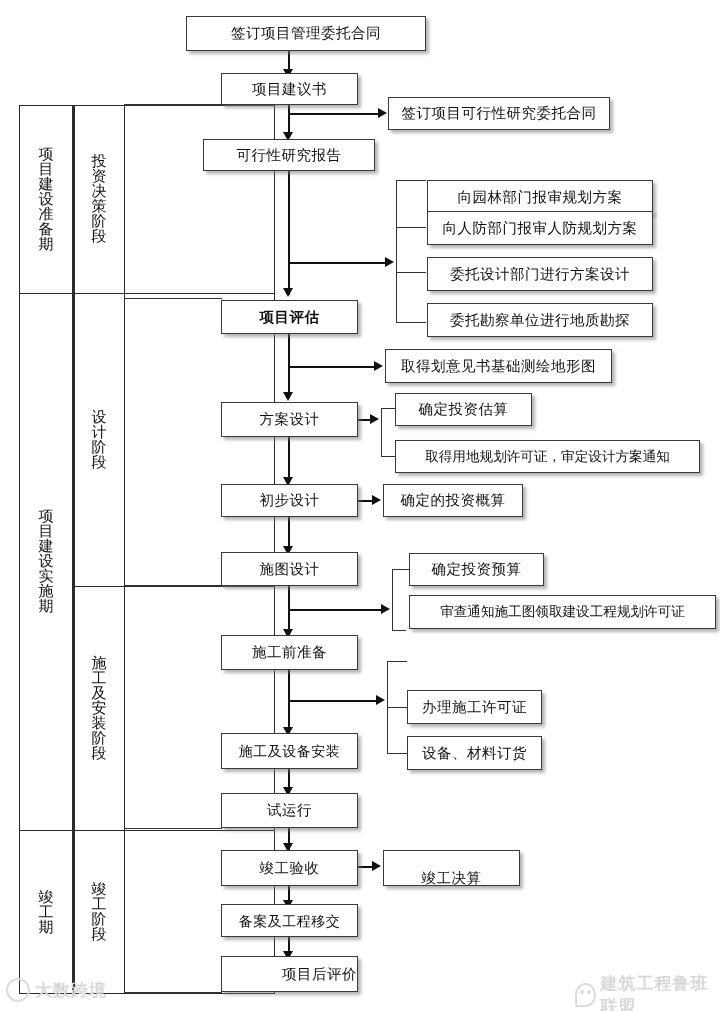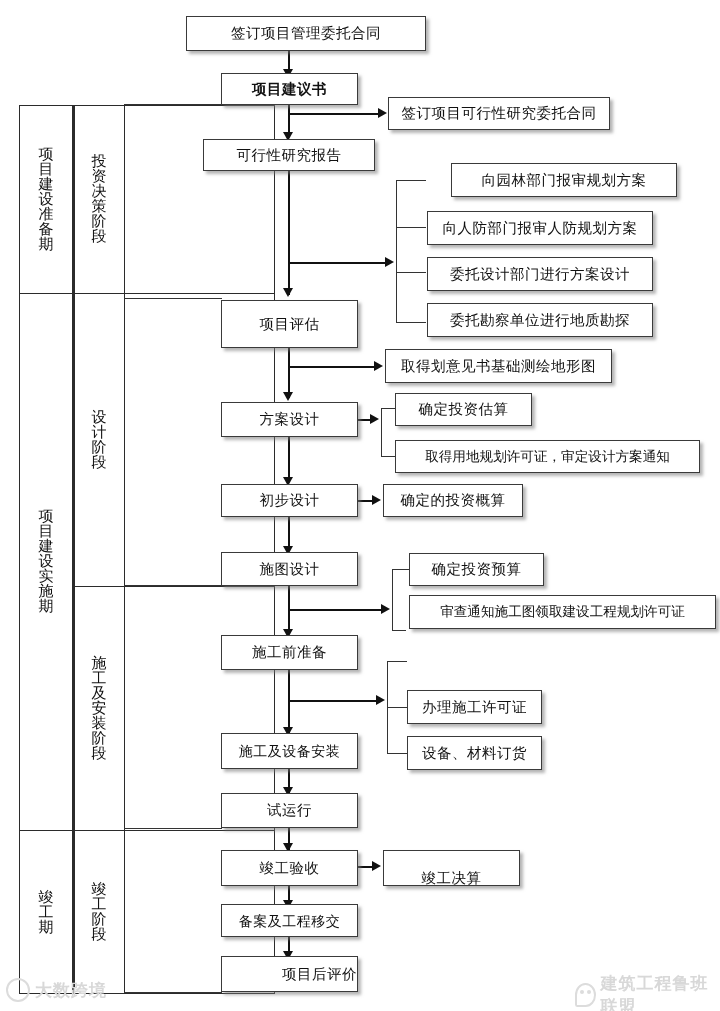--- a/index.html
+++ b/index.html
@@ -231,29 +231,29 @@
   <div class="ln h thin" style="left:387px; top:707px; width:20px;"></div>
   <div class="ln h thin" style="left:387px; top:753px; width:20px;"></div>
 
   <div class="ln h" style="left:355px; top:866px; width:20px;"></div>
   <div class="arrow-r" style="left:372px; top:861px;"></div>
 
   <div class="box" style="left:186px; top:16px;  width:240px; height:35px;">
     <span>签订项目管理委托合同</span>
     </div>
 
-  <div class="box" style="left:221px; top:73px;  width:137px; height:32px;font-weight:bold;">
+  <div class="box" style="left:221px; top:73px;  width:137px; height:32px;">
     <span>项目建议书</span>
     </div>
 
   <div class="box" style="left:203px; top:139px; width:172px; height:32px;">
     <span>可行性研究报告</span>
     </div>
 
-  <div class="box" style="left:221px; top:300px; width:137px; height:48px;">
+  <div class="box" style="left:221px; top:300px; width:137px; height:34px;font-weight:bold;">
     <span>项目评估</span>
     </div>
 
   <div class="box" style="left:221px; top:402px; width:137px; height:35px;">
     <span>方案设计</span>
     </div>
 
   <div class="box" style="left:221px; top:484px; width:137px; height:33px;">
     <span>初步设计</span>
     </div>
@@ -283,21 +283,21 @@
     </div>
 
   <div class="box" style="left:221px; top:956px; width:137px; height:36px;justify-content:flex-end;">
     <span>项目后评价</span>
     </div>
 
   <div class="box" style="left:388px; top:97px;  width:222px; height:33px;">
     <span>签订项目可行性研究委托合同</span>
     </div>
 
-  <div class="box" style="left:427px; top:163px; width:226px; height:34px;margin-left:24px;">
+  <div class="box" style="left:427px; top:180px; width:226px; height:34px;">
     <span>向园林部门报审规划方案</span>
     </div>
 
   <div class="box" style="left:427px; top:211px; width:226px; height:34px;">
     <span>向人防部门报审人防规划方案</span>
     </div>
 
   <div class="box" style="left:427px; top:257px; width:226px; height:34px;">
     <span>委托设计部门进行方案设计</span>
     </div>

